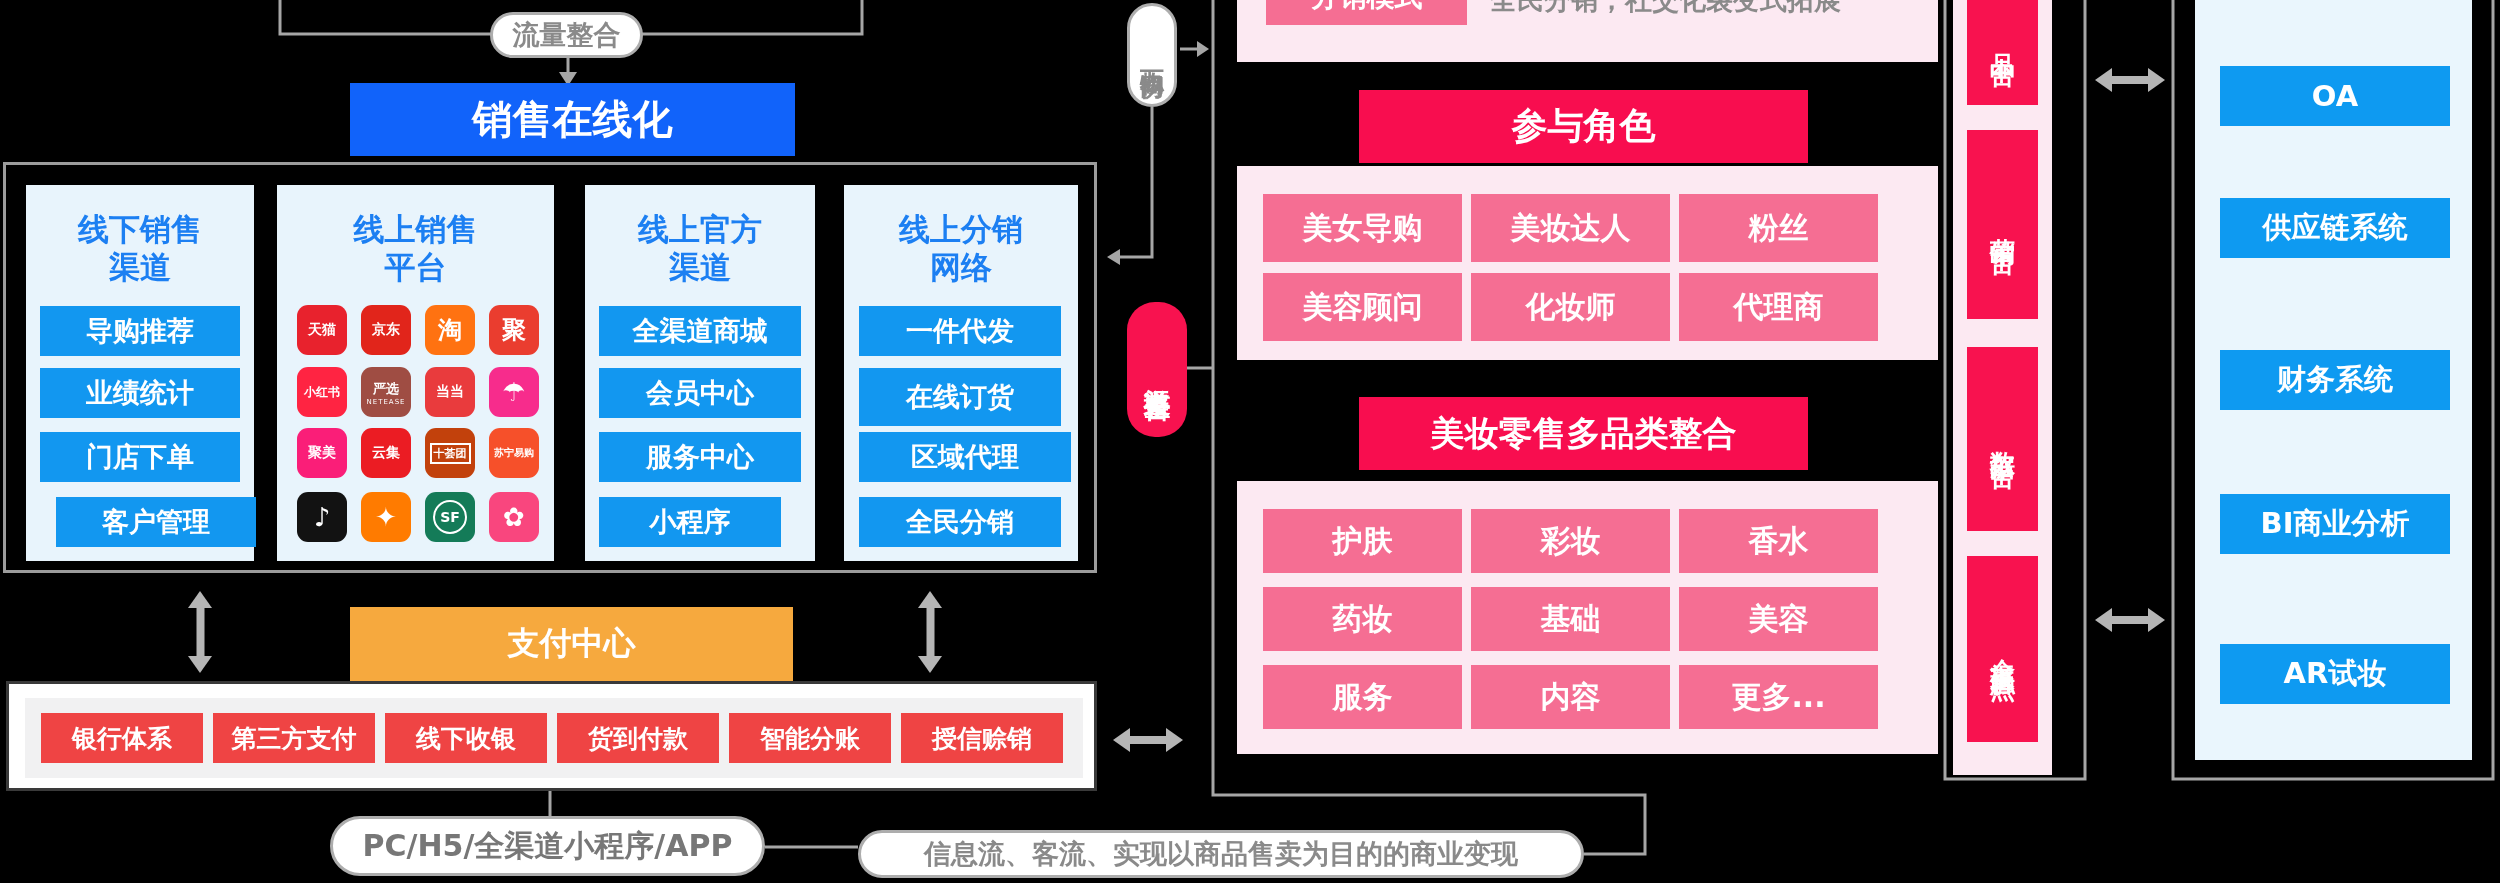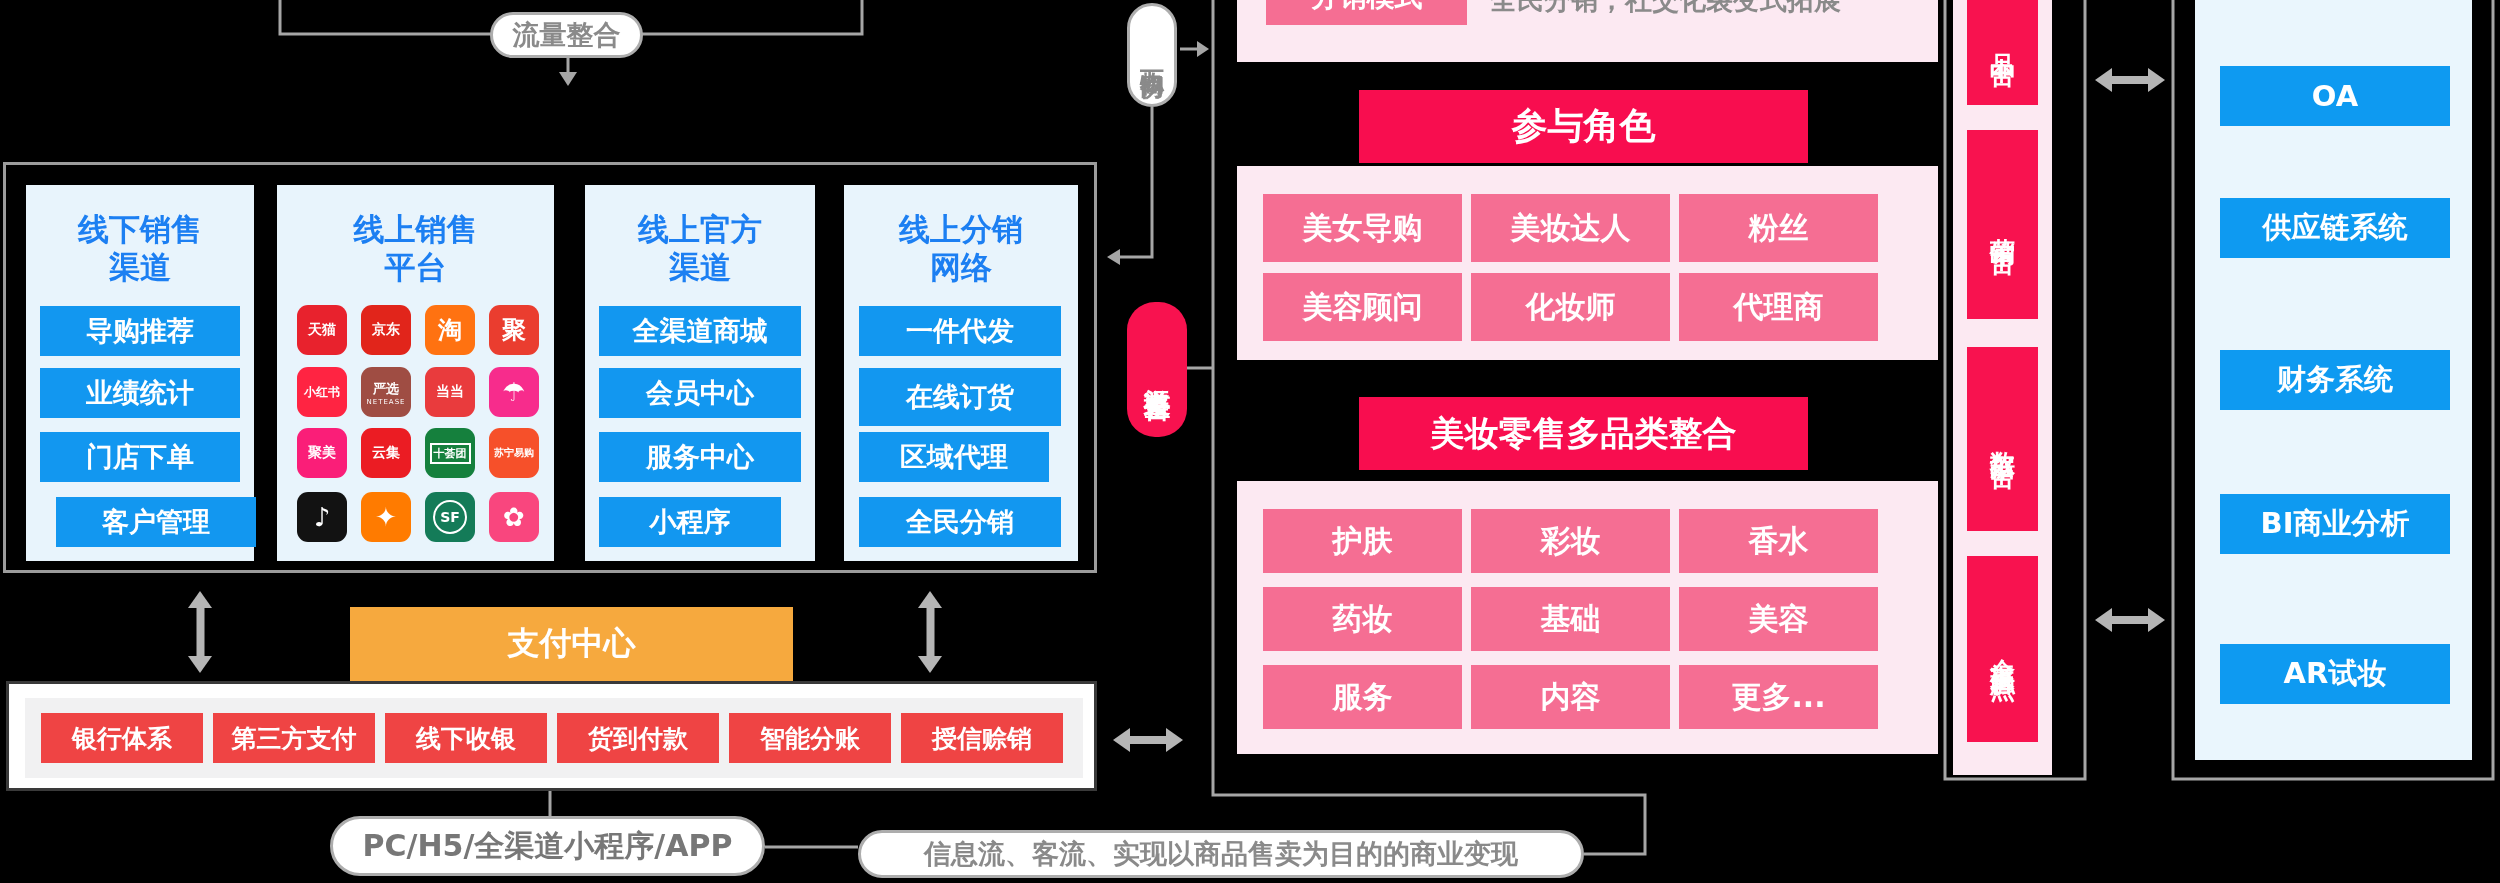--- a/index.html
+++ b/index.html
@@ -74,20 +74,21 @@
       <rect x="2110" y="76" width="40" height="8"></rect>
       <polygon points="2112,68 2112,92 2095,80"></polygon>
       <polygon points="2148,68 2148,92 2165,80"></polygon>
       <rect x="2110" y="616" width="40" height="8"></rect>
       <polygon points="2112,608 2112,632 2095,620"></polygon>
       <polygon points="2148,608 2148,632 2165,620"></polygon>
     </g>
   </svg>
 
   <div class="abs ctr pill" style="left:490px;top:12px;width:153px;height:46px;font-size:27px;border-radius:25px;">流量整合</div>
+  <div class="abs ctr blue-header" style="left:350px;top:83px;width:445px;height:73px;">销售在线化</div>
 
   <div class="abs bigpanel" style="left:3px;top:162px;width:1094px;height:411px;"></div>
 
   <div class="abs col" style="left:26px;top:185px;width:228px;height:376px;">
     <div class="abs ctr col-title" style="left:0;top:23px;width:228px;height:80px;">线下销售
 渠道</div>
     <div class="abs ctr bluebtn" style="left:14px;top:121px;width:200px;height:50px;">导购推荐</div>
     <div class="abs ctr bluebtn" style="left:14px;top:183px;width:200px;height:50px;">业绩统计</div>
     <div class="abs ctr bluebtn" style="left:14px;top:247px;width:200px;height:50px;">门店下单</div>
     <div class="abs ctr bluebtn" style="left:30px;top:312px;width:200px;height:50px;">客户管理</div>
@@ -119,21 +120,21 @@
       </div>
     <div class="app" style="left: 212px; top: 182px; background: rgb(247, 44, 140);">
         <span style="font-size: 26px;">☂</span>
       </div>
     <div class="app" style="left: 20px; top: 243px; background: rgb(250, 30, 120);">
         <span style="font-size: 14px;">聚美</span>
       </div>
     <div class="app" style="left: 84px; top: 243px; background: rgb(235, 28, 35);">
         <span style="font-size: 14px;">云集</span>
       </div>
-    <div class="app" style="left: 148px; top: 243px; background: #15803d;">
+    <div class="app" style="left: 148px; top: 243px; background: #c2410c;">
         <span style="border: 2px solid rgb(255, 255, 255); padding: 1px 2px; font-size: 11px;">十荟团</span>
       </div>
     <div class="app" style="left: 212px; top: 243px; background: rgb(246, 80, 42);">
         <span style="font-size: 10px;">苏宁易购</span>
       </div>
     <div class="app" style="left: 20px; top: 307px; background: rgb(18, 18, 18);">
         <span style="font-size: 26px;">♪</span>
       </div>
     <div class="app" style="left: 84px; top: 307px; background: rgb(255, 123, 0);">
         <span style="font-size: 26px;">✦</span>
@@ -153,21 +154,21 @@
     <div class="abs ctr bluebtn" style="left:14px;top:183px;width:202px;height:50px;">会员中心</div>
     <div class="abs ctr bluebtn" style="left:14px;top:247px;width:202px;height:50px;">服务中心</div>
     <div class="abs ctr bluebtn" style="left:14px;top:312px;width:182px;height:50px;">小程序</div>
   </div>
 
   <div class="abs col" style="left:844px;top:185px;width:234px;height:376px;">
     <div class="abs ctr col-title" style="left:0;top:23px;width:234px;height:80px;">线上分销
 网络</div>
     <div class="abs ctr bluebtn" style="left:15px;top:121px;width:202px;height:50px;">一件代发</div>
     <div class="abs ctr bluebtn" style="left:15px;top:183px;width:202px;height:58px;">在线订货</div>
-    <div class="abs ctr bluebtn" style="left:15px;top:247px;width:190px;height:50px;">区域代理</div>
+    <div class="abs ctr bluebtn" style="left:15px;top:247px;width:212px;height:50px;">区域代理</div>
     <div class="abs ctr bluebtn" style="left:15px;top:312px;width:202px;height:50px;">全民分销</div>
   </div>
 
   <div class="abs pay-outer" style="left:6px;top:681px;width:1091px;height:110px;">
     <div class="abs pay-inner" style="left:16px;top:14px;width:1058px;height:80px;"></div>
     <div class="abs ctr paybtn" style="left:32px;top:29px;width:162px;height:50px;">银行体系</div>
     <div class="abs ctr paybtn" style="left:204px;top:29px;width:162px;height:50px;">第三方支付</div>
     <div class="abs ctr paybtn" style="left:376px;top:29px;width:162px;height:50px;">线下收银</div>
     <div class="abs ctr paybtn" style="left:548px;top:29px;width:162px;height:50px;">货到付款</div>
     <div class="abs ctr paybtn" style="left:720px;top:29px;width:162px;height:50px;">智能分账</div>

